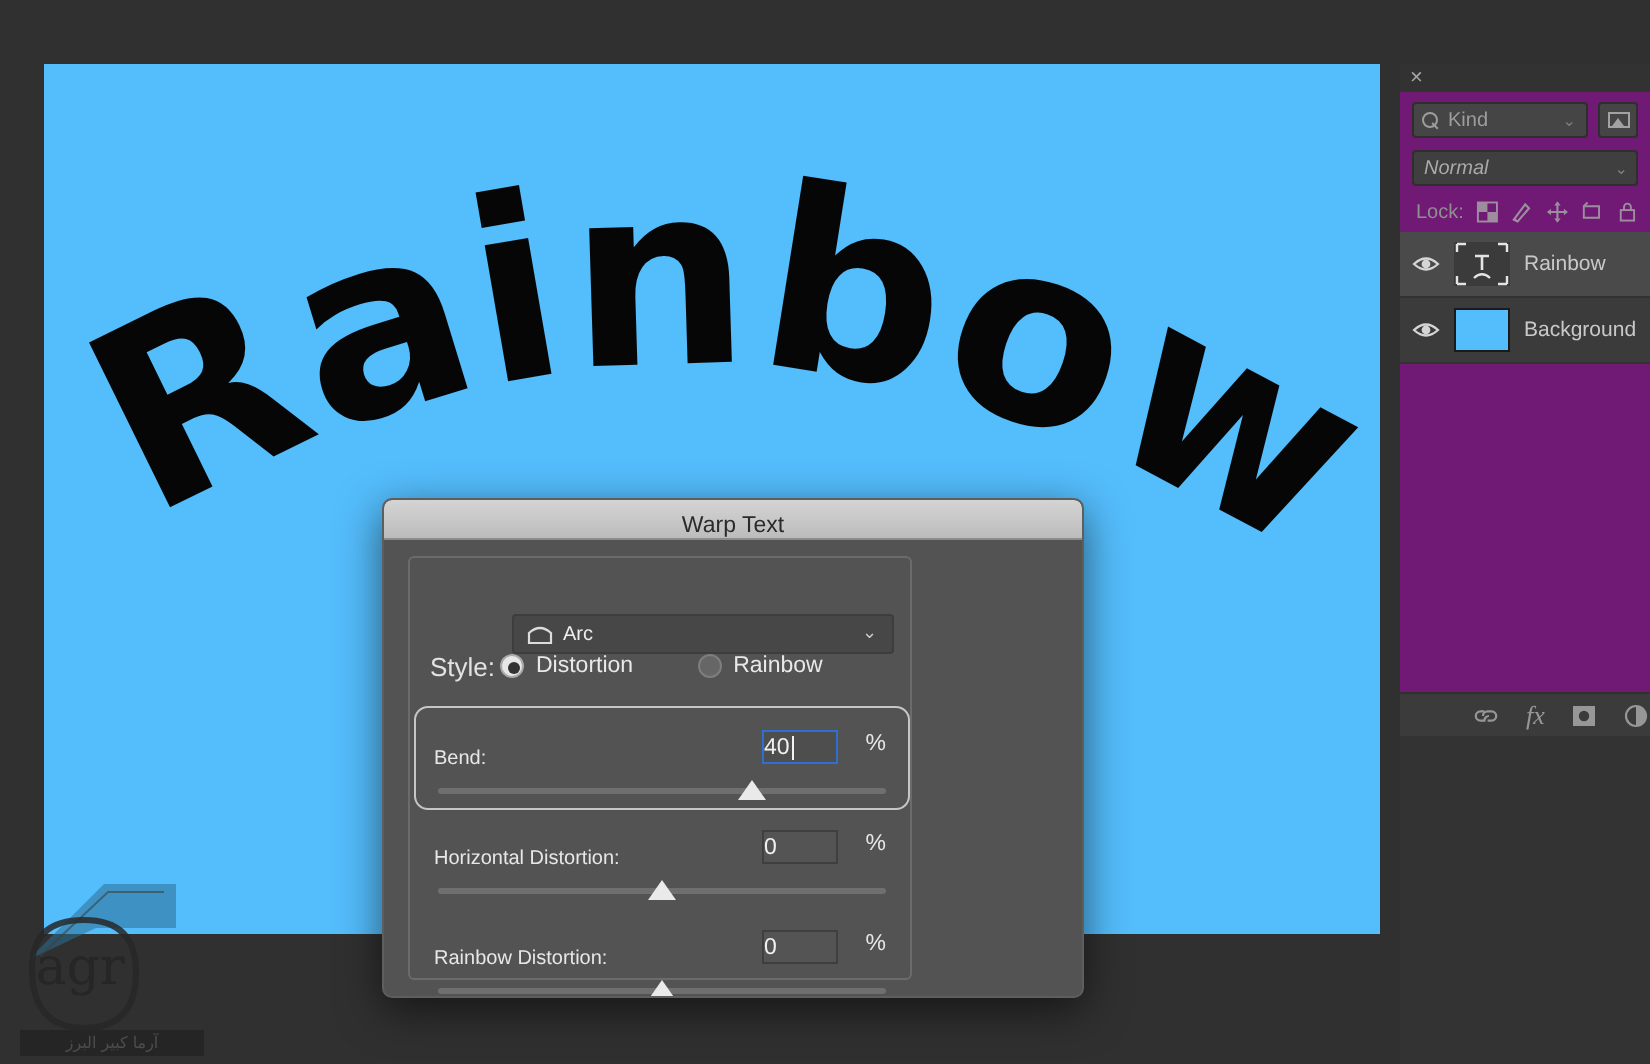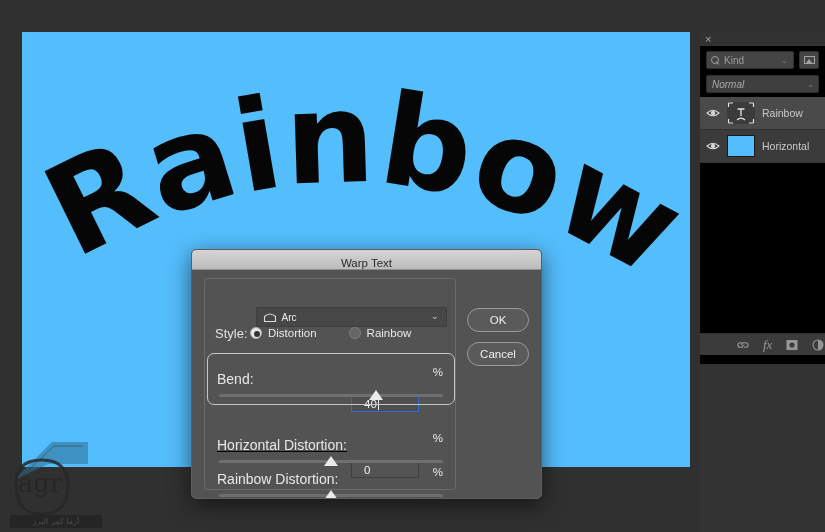--- a/index.html
+++ b/index.html
@@ -65,21 +65,21 @@
   .dock-tab {
     padding: 0 12px;
     display: flex; align-items: center;
     font-size: 11px;
     color: #c4c4c4;
     background: #3b3b3b;
     border-right: 1px solid #2b2b2b;
   }
   .dock-tab.inactive { background: #2b2b2b; color: #8d8d8d; flex: 1; }
 
-  #panel-body { background: #000000; height: 318px; position: relative; }
+  #panel-body { background: #701a75; height: 318px; position: relative; }
 
   .filter-row {
     display: flex; align-items: center;
     padding: 5px 6px 4px 6px;
     gap: 5px;
   }
   .filter-kind {
     flex: 1;
     height: 18px;
     background: #454545;
@@ -171,21 +171,21 @@
   }
   .thumb.bg-thumb { background: #54bdfc; border-color:#1a1a1a; }
   .thumb.text-thumb { border: none; }
   .layer-name {
     font-size: 10.5px; color: #c9c9c9;
     white-space: nowrap; overflow: hidden;
   }
 
   #panel-footer {
     position: absolute;
-    left: 0; right: 0; top: 287px;
+    left: 0; right: 0; top: 300px;
     height: 22px;
     background: #3b3b3b;
     border-top: 1px solid #303030;
     display: flex; align-items: center;
     gap: 13px;
     padding-left: 36px;
     color: #a8a8a8;
   }
   #panel-footer .fi { opacity: .85; }
 
@@ -268,29 +268,28 @@
     background: #333333;
   }
   .radio-label { font-size: 11.5px; color: #e8e8e8; }
 
   .slider-block { position: absolute; left: 0; width: 252px; }
   .slider-head {
     display: flex; align-items: center;
     padding-left: 12px;
     height: 22px;
   }
-  .slider-head .lbl { font-size: 14px; color: #e7e7e7; margin-top: 10px; }
+  .slider-head .lbl { font-size: 10px; color: #e7e7e7; margin-top: 10px; }
   .numfield {
     position: absolute; right: 38px; top: 2px;
-    width: 68px; height: 17px;
+    width: 38px; height: 17px;
     background: #545454;
     border: 1px solid #3f3f3f;
     display: flex; align-items: center;
-    padding-left: 12px;
-    margin-top: 30px;
+    padding-left: 0;
   }
   .numfield .num { font-size: 11.5px; color: #f0f0f0; }
   .numfield.focused {
     border: 1.5px solid #2f6fd0;
     background: #4e4e4e;
   }
   .caret {
     display: inline-block;
     width: 1px; height: 12px;
     background: #f2f2f2;
@@ -400,20 +399,44 @@
           </div>
       </div>
 
       <div class="blend-row">
         <div class="blend-select">
           <span class="lbl">Normal</span>
           <span class="chev">⌄</span>
         </div>
       </div>
 
+      <div class="lock-row">
+        <span>Lock:</span>
+        <svg class="lock-icon" viewBox="0 0 12 12">
+          <rect x="1" y="1" width="10" height="10" fill="none" stroke="#a8a8a8" stroke-width="1"></rect>
+          <rect x="1" y="1" width="5" height="5" fill="#a8a8a8"></rect>
+          <rect x="6" y="6" width="5" height="5" fill="#a8a8a8"></rect>
+        </svg>
+        <svg class="lock-icon" viewBox="0 0 12 12">
+          <path d="M2 10 L8 2 L10 4 L4 11 Z" fill="none" stroke="#a8a8a8" stroke-width="1.1"></path>
+          <path d="M2 10 L3.6 10.6" stroke="#a8a8a8" stroke-width="1.1"></path>
+        </svg>
+        <svg class="lock-icon" viewBox="0 0 12 12">
+          <path d="M6 1 V11 M1 6 H11" stroke="#a8a8a8" stroke-width="1.1" fill="none"></path>
+          <path d="M6 0.5 L4.3 2.6 H7.7 Z M6 11.5 L4.3 9.4 H7.7 Z M0.5 6 L2.6 4.3 V7.7 Z M11.5 6 L9.4 4.3 V7.7 Z" fill="#a8a8a8"></path>
+        </svg>
+        <svg class="lock-icon" viewBox="0 0 12 12">
+          <path d="M2 3 H10 V9 H2 Z" fill="none" stroke="#a8a8a8" stroke-width="1"></path>
+          <path d="M2 3 L4 1" stroke="#a8a8a8" stroke-width="1"></path>
+        </svg>
+        <svg class="lock-icon" viewBox="0 0 12 12">
+          <rect x="2.5" y="5" width="7" height="5.5" fill="none" stroke="#a8a8a8" stroke-width="1"></rect>
+          <path d="M4.2 5 V3.4 a1.8 1.8 0 0 1 3.6 0 V5" fill="none" stroke="#a8a8a8" stroke-width="1"></path>
+        </svg>
+      </div>
 
       <div class="layer-list">
 
         <div class="layer-row selected">
           <span class="eye">
             <svg viewBox="0 0 14 14" width="14" height="14">
               <path d="M1 7 Q7 1.5 13 7 Q7 12.5 1 7 Z" fill="none" stroke="#d6d6d6" stroke-width="1.1"></path>
               <circle cx="7" cy="7" r="2.2" fill="#d6d6d6"></circle>
             </svg>
           </span>
@@ -428,21 +451,21 @@
         </div>
 
         <div class="layer-row">
           <span class="eye">
             <svg viewBox="0 0 14 14" width="14" height="14">
               <path d="M1 7 Q7 1.5 13 7 Q7 12.5 1 7 Z" fill="none" stroke="#d6d6d6" stroke-width="1.1"></path>
               <circle cx="7" cy="7" r="2.2" fill="#d6d6d6"></circle>
             </svg>
           </span>
           <span class="thumb bg-thumb"></span>
-          <span class="layer-name">Horizontal</span>
+          <span class="layer-name">Background</span>
         </div>
 
       </div>
 
       <div id="panel-footer">
         <svg class="fi" width="14" height="12" viewBox="0 0 14 12">
           <path d="M5.5 6 a2.3 2.3 0 0 1 2.3 -2.3 h2 a2.3 2.3 0 0 1 0 4.6 h-2" fill="none" stroke="#a8a8a8" stroke-width="1.1"></path>
           <path d="M8.5 6 a2.3 2.3 0 0 0 -2.3 2.3 h-2 a2.3 2.3 0 0 1 0 -4.6 h2" fill="none" stroke="#a8a8a8" stroke-width="1.1"></path>
         </svg>
         <span class="fi" style="font-family:'Liberation Serif',serif;font-style:italic;font-size:13px;">fx</span>
@@ -499,21 +522,21 @@
                 <span class="caret"></span>
             </span>
             <span class="pct">%</span>
           </div>
           <div class="track-wrap">
             <div class="track"></div>
             <div class="knob" style="left:70%;"></div>
           </div>
         </div>
 
-        <div class="slider-block" style="top:150px;text-decoration:underline;">
+        <div class="slider-block" style="top:134px;">
           <div class="slider-head">
             <span class="lbl">Horizontal Distortion:</span>
             <span class="numfield">
               <span class="num">0</span>
             </span>
             <span class="pct">%</span>
           </div>
           <div class="track-wrap">
             <div class="track"></div>
             <div class="knob" style="left:50%;"></div>
@@ -530,24 +553,20 @@
           </div>
           <div class="track-wrap">
             <div class="track"></div>
             <div class="knob" style="left:50%;"></div>
           </div>
         </div>
 
         <div id="bend-highlight"></div>
       </div>
 
-      <div id="btn-col">
-        <div class="dlg-btn">OK</div>
-        <div class="dlg-btn">Cancel</div>
-      </div>
 
     </div>
   </div>
 
   <div id="watermark">
     <svg width="106" height="92" viewBox="0 0 106 92">
       <path d="M12 40 L50 2 L86 2 L86 24 L46 24 Z" fill="#2a6f94" opacity="0.55"></path>
       <path d="M18 38 L52 6 L80 6" fill="none" stroke="#3f3f3f" stroke-width="1" opacity="0.6"></path>
       <g fill="#1f1f1f" opacity="0.85">
         <path d="M14 44 Q14 20 40 20 Q66 20 66 46 Q66 74 40 74 Q14 74 14 44 Z" fill="none" stroke="#272727" stroke-width="3"></path>

